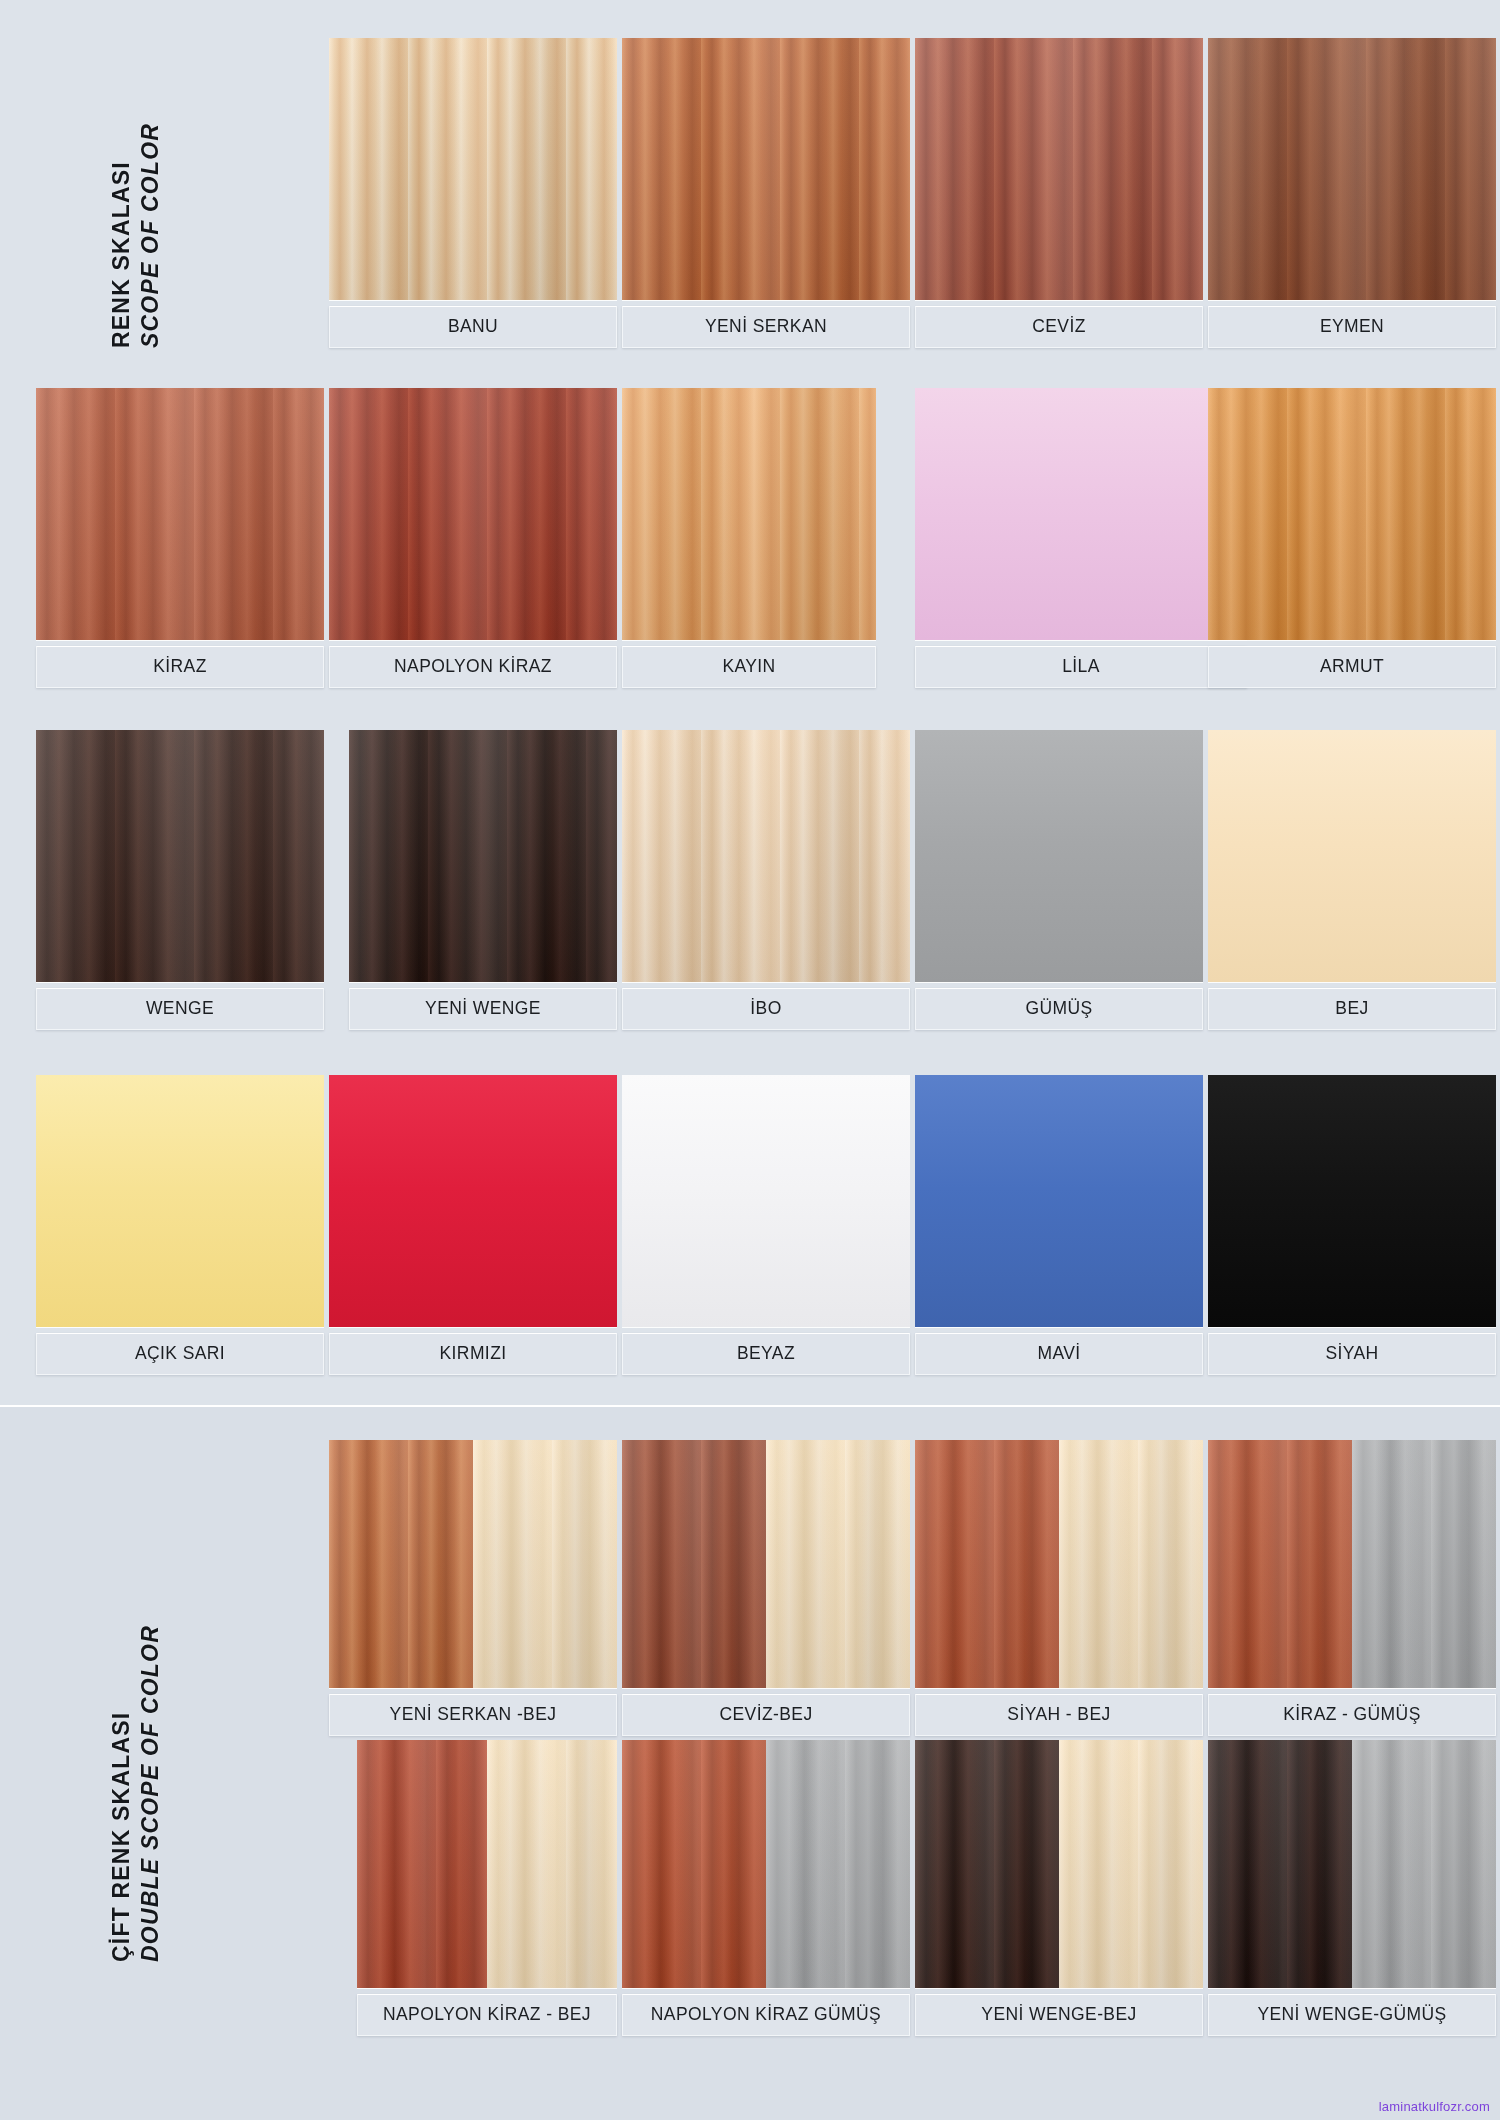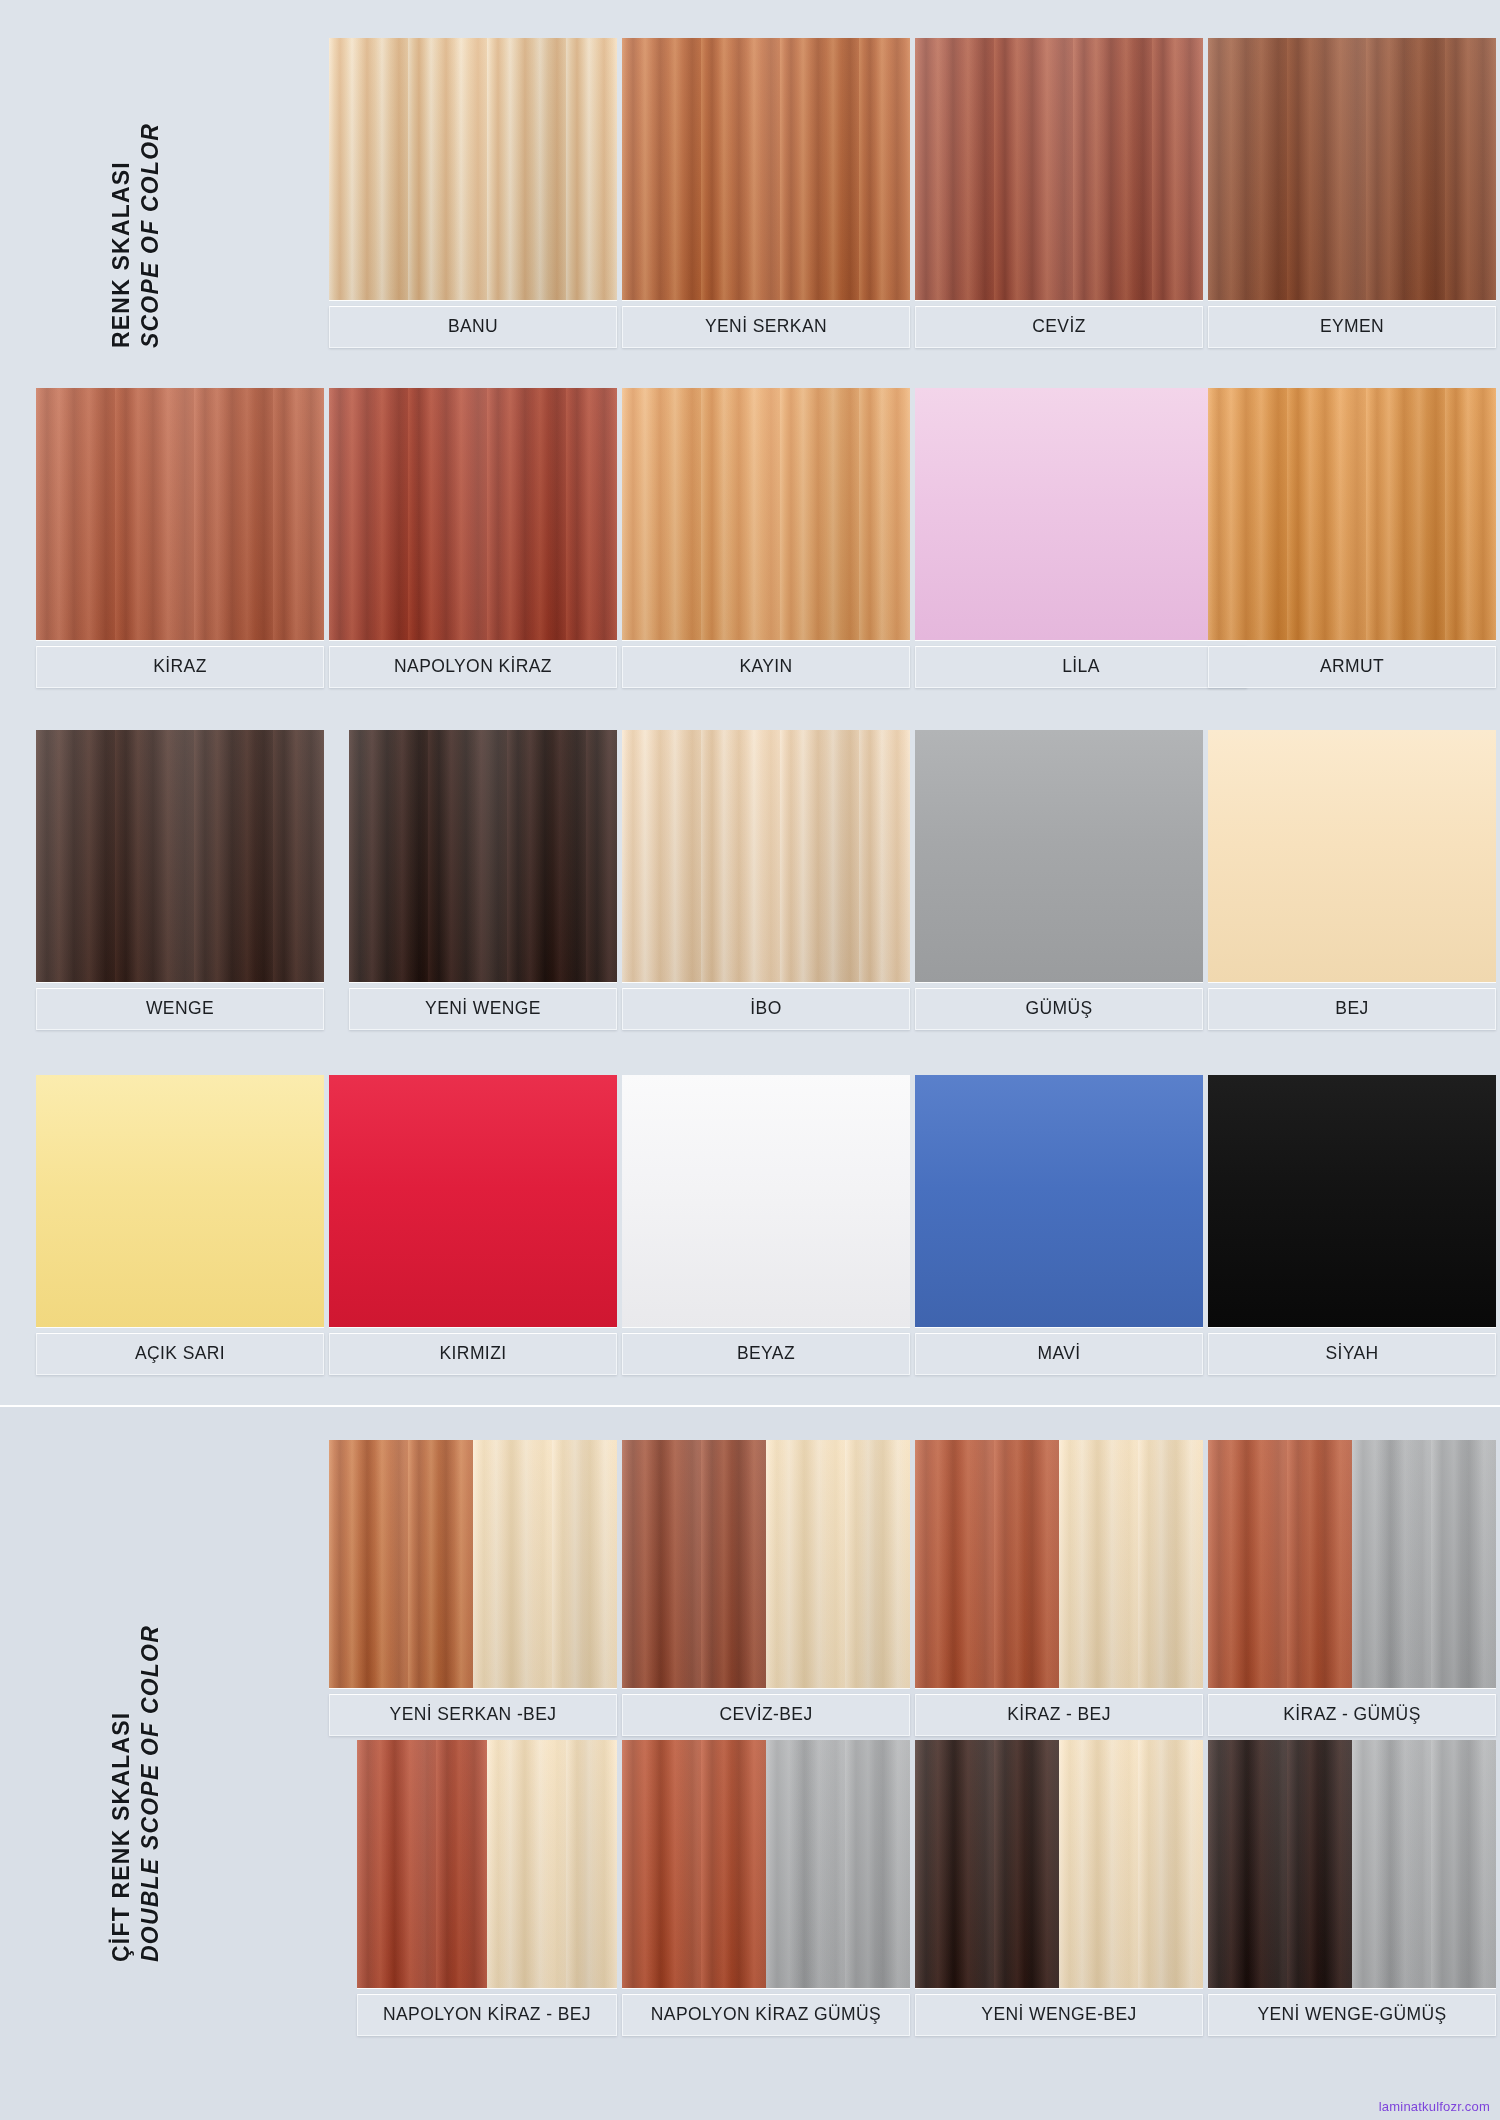--- a/index.html
+++ b/index.html
@@ -151,21 +151,21 @@
         <div class="label">EYMEN</div>
       </div>
       <div class="cell" style="left: 36px; top: 388px; width: 288px;">
         <div class="chip" style="height: 252px; background: linear-gradient(rgba(255, 255, 255, 0.1), rgba(0, 0, 0, 0.07)), linear-gradient(90deg, rgba(255, 255, 255, 0.16) 0%, rgba(0, 0, 0, 0.05) 28%, rgba(255, 255, 255, 0.14) 52%, rgba(0, 0, 0, 0.08) 76%, rgba(255, 255, 255, 0.12) 100%), repeating-linear-gradient(90deg, rgb(197, 105, 74) 0px, rgb(182, 90, 60) 5px, rgb(164, 77, 50) 11px, rgb(182, 90, 60) 17px, rgb(197, 105, 74) 23px, rgb(182, 90, 60) 31px, rgb(164, 77, 50) 38px, rgb(182, 90, 60) 46px, rgb(197, 105, 74) 53px, rgb(182, 90, 60) 61px, rgb(164, 77, 50) 70px, rgb(182, 90, 60) 79px);"></div>
         <div class="label">KİRAZ</div>
       </div>
       <div class="cell" style="left: 329px; top: 388px; width: 288px;">
         <div class="chip" style="height: 252px; background: linear-gradient(rgba(255, 255, 255, 0.1), rgba(0, 0, 0, 0.07)), linear-gradient(90deg, rgba(255, 255, 255, 0.16) 0%, rgba(0, 0, 0, 0.05) 28%, rgba(255, 255, 255, 0.14) 52%, rgba(0, 0, 0, 0.08) 76%, rgba(255, 255, 255, 0.12) 100%), repeating-linear-gradient(90deg, rgb(182, 74, 51) 0px, rgb(163, 58, 39) 5px, rgb(142, 47, 31) 11px, rgb(163, 58, 39) 17px, rgb(182, 74, 51) 23px, rgb(163, 58, 39) 31px, rgb(142, 47, 31) 38px, rgb(163, 58, 39) 46px, rgb(182, 74, 51) 53px, rgb(163, 58, 39) 61px, rgb(142, 47, 31) 70px, rgb(163, 58, 39) 79px);"></div>
         <div class="label">NAPOLYON KİRAZ</div>
       </div>
-      <div class="cell" style="left: 622px; top: 388px; width: 288px;">
+      <div class="cell" style="left: 622px; top: 388px; width: 254px;">
         <div class="chip" style="height: 252px; background: linear-gradient(rgba(255, 255, 255, 0.1), rgba(0, 0, 0, 0.07)), linear-gradient(90deg, rgba(255, 255, 255, 0.16) 0%, rgba(0, 0, 0, 0.05) 28%, rgba(255, 255, 255, 0.14) 52%, rgba(0, 0, 0, 0.08) 76%, rgba(255, 255, 255, 0.12) 100%), repeating-linear-gradient(90deg, rgb(241, 184, 125) 0px, rgb(232, 164, 99) 5px, rgb(220, 145, 80) 11px, rgb(232, 164, 99) 17px, rgb(241, 184, 125) 23px, rgb(232, 164, 99) 31px, rgb(220, 145, 80) 38px, rgb(232, 164, 99) 46px, rgb(241, 184, 125) 53px, rgb(232, 164, 99) 61px, rgb(220, 145, 80) 70px, rgb(232, 164, 99) 79px);"></div>
         <div class="label">KAYIN</div>
       </div>
       <div class="cell" style="left: 915px; top: 388px; width: 332px;">
         <div class="chip" style="height: 252px; background: linear-gradient(rgb(243, 213, 234) 0%, rgb(237, 198, 228) 45%, rgb(229, 183, 220) 100%);"></div>
         <div class="label">LİLA</div>
       </div>
       <div class="cell" style="left: 1208px; top: 388px; width: 288px;">
         <div class="chip" style="height: 252px; background: linear-gradient(rgba(255, 255, 255, 0.1), rgba(0, 0, 0, 0.07)), linear-gradient(90deg, rgba(255, 255, 255, 0.16) 0%, rgba(0, 0, 0, 0.05) 28%, rgba(255, 255, 255, 0.14) 52%, rgba(0, 0, 0, 0.08) 76%, rgba(255, 255, 255, 0.12) 100%), repeating-linear-gradient(90deg, rgb(237, 164, 87) 0px, rgb(224, 145, 63) 5px, rgb(208, 126, 45) 11px, rgb(224, 145, 63) 17px, rgb(237, 164, 87) 23px, rgb(224, 145, 63) 31px, rgb(208, 126, 45) 38px, rgb(224, 145, 63) 46px, rgb(237, 164, 87) 53px, rgb(224, 145, 63) 61px, rgb(208, 126, 45) 70px, rgb(224, 145, 63) 79px);"></div>
         <div class="label">ARMUT</div>
@@ -222,21 +222,21 @@
           <div class="half left" style="background: linear-gradient(rgba(255, 255, 255, 0.1), rgba(0, 0, 0, 0.07)), linear-gradient(90deg, rgba(255, 255, 255, 0.16) 0%, rgba(0, 0, 0, 0.05) 28%, rgba(255, 255, 255, 0.14) 52%, rgba(0, 0, 0, 0.08) 76%, rgba(255, 255, 255, 0.12) 100%), repeating-linear-gradient(90deg, rgb(169, 87, 60) 0px, rgb(150, 71, 47) 5px, rgb(131, 60, 39) 11px, rgb(150, 71, 47) 17px, rgb(169, 87, 60) 23px, rgb(150, 71, 47) 31px, rgb(131, 60, 39) 38px, rgb(150, 71, 47) 46px, rgb(169, 87, 60) 53px, rgb(150, 71, 47) 61px, rgb(131, 60, 39) 70px, rgb(150, 71, 47) 79px);"></div>
           <div class="half right" style="background: linear-gradient(rgba(255, 255, 255, 0.1), rgba(0, 0, 0, 0.07)), linear-gradient(90deg, rgba(255, 255, 255, 0.16) 0%, rgba(0, 0, 0, 0.05) 28%, rgba(255, 255, 255, 0.14) 52%, rgba(0, 0, 0, 0.08) 76%, rgba(255, 255, 255, 0.12) 100%), repeating-linear-gradient(90deg, rgb(251, 234, 206) 0px, rgb(247, 225, 189) 5px, rgb(240, 216, 175) 11px, rgb(247, 225, 189) 17px, rgb(251, 234, 206) 23px, rgb(247, 225, 189) 31px, rgb(240, 216, 175) 38px, rgb(247, 225, 189) 46px, rgb(251, 234, 206) 53px, rgb(247, 225, 189) 61px, rgb(240, 216, 175) 70px, rgb(247, 225, 189) 79px);"></div>
         </div>
         <div class="label">CEVİZ-BEJ</div>
       </div>
       <div class="cell" style="left: 915px; top: 1440px; width: 288px;">
         <div class="chip" style="height: 248px;">
           <div class="half left" style="background: linear-gradient(rgba(255, 255, 255, 0.1), rgba(0, 0, 0, 0.07)), linear-gradient(90deg, rgba(255, 255, 255, 0.16) 0%, rgba(0, 0, 0, 0.05) 28%, rgba(255, 255, 255, 0.14) 52%, rgba(0, 0, 0, 0.08) 76%, rgba(255, 255, 255, 0.12) 100%), repeating-linear-gradient(90deg, rgb(194, 95, 60) 0px, rgb(180, 80, 47) 5px, rgb(162, 69, 39) 11px, rgb(180, 80, 47) 17px, rgb(194, 95, 60) 23px, rgb(180, 80, 47) 31px, rgb(162, 69, 39) 38px, rgb(180, 80, 47) 46px, rgb(194, 95, 60) 53px, rgb(180, 80, 47) 61px, rgb(162, 69, 39) 70px, rgb(180, 80, 47) 79px);"></div>
           <div class="half right" style="background: linear-gradient(rgba(255, 255, 255, 0.1), rgba(0, 0, 0, 0.07)), linear-gradient(90deg, rgba(255, 255, 255, 0.16) 0%, rgba(0, 0, 0, 0.05) 28%, rgba(255, 255, 255, 0.14) 52%, rgba(0, 0, 0, 0.08) 76%, rgba(255, 255, 255, 0.12) 100%), repeating-linear-gradient(90deg, rgb(251, 234, 206) 0px, rgb(247, 225, 189) 5px, rgb(240, 216, 175) 11px, rgb(247, 225, 189) 17px, rgb(251, 234, 206) 23px, rgb(247, 225, 189) 31px, rgb(240, 216, 175) 38px, rgb(247, 225, 189) 46px, rgb(251, 234, 206) 53px, rgb(247, 225, 189) 61px, rgb(240, 216, 175) 70px, rgb(247, 225, 189) 79px);"></div>
         </div>
-        <div class="label">KİRAZ - BEJ</div>
+        <div class="label">SİYAH - BEJ</div>
       </div>
       <div class="cell" style="left: 1208px; top: 1440px; width: 288px;">
         <div class="chip" style="height: 248px;">
           <div class="half left" style="background: linear-gradient(rgba(255, 255, 255, 0.1), rgba(0, 0, 0, 0.07)), linear-gradient(90deg, rgba(255, 255, 255, 0.16) 0%, rgba(0, 0, 0, 0.05) 28%, rgba(255, 255, 255, 0.14) 52%, rgba(0, 0, 0, 0.08) 76%, rgba(255, 255, 255, 0.12) 100%), repeating-linear-gradient(90deg, rgb(194, 95, 60) 0px, rgb(180, 80, 47) 5px, rgb(162, 69, 39) 11px, rgb(180, 80, 47) 17px, rgb(194, 95, 60) 23px, rgb(180, 80, 47) 31px, rgb(162, 69, 39) 38px, rgb(180, 80, 47) 46px, rgb(194, 95, 60) 53px, rgb(180, 80, 47) 61px, rgb(162, 69, 39) 70px, rgb(180, 80, 47) 79px);"></div>
           <div class="half right" style="background: linear-gradient(rgba(255, 255, 255, 0.1), rgba(0, 0, 0, 0.07)), linear-gradient(90deg, rgba(255, 255, 255, 0.16) 0%, rgba(0, 0, 0, 0.05) 28%, rgba(255, 255, 255, 0.14) 52%, rgba(0, 0, 0, 0.08) 76%, rgba(255, 255, 255, 0.12) 100%), repeating-linear-gradient(90deg, rgb(182, 184, 186) 0px, rgb(170, 172, 174) 5px, rgb(158, 160, 162) 11px, rgb(170, 172, 174) 17px, rgb(182, 184, 186) 23px, rgb(170, 172, 174) 31px, rgb(158, 160, 162) 38px, rgb(170, 172, 174) 46px, rgb(182, 184, 186) 53px, rgb(170, 172, 174) 61px, rgb(158, 160, 162) 70px, rgb(170, 172, 174) 79px);"></div>
         </div>
         <div class="label">KİRAZ - GÜMÜŞ</div>
       </div>
       <div class="cell" style="left: 329px; top: 1740px; width: 288px; padding-left: 28px;">
         <div class="chip" style="height: 248px;">

